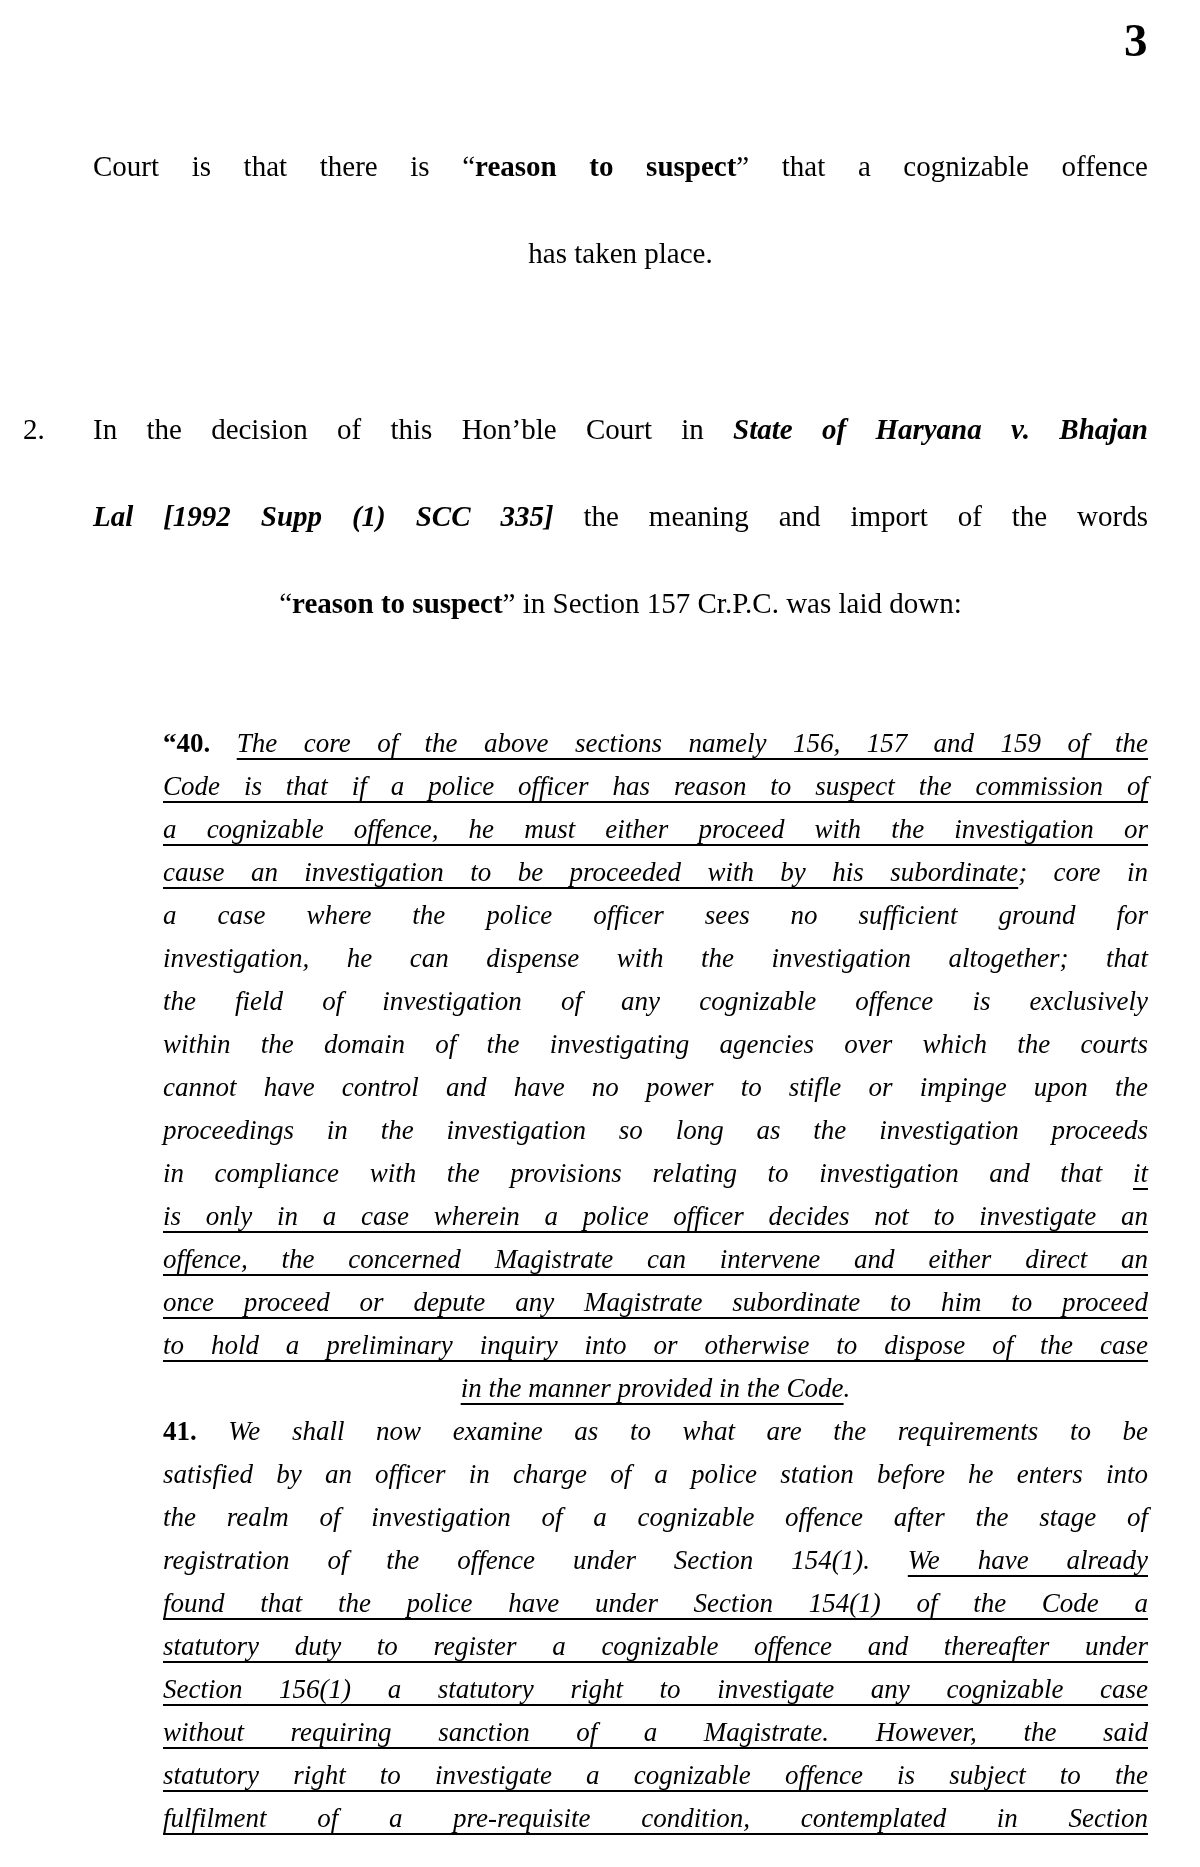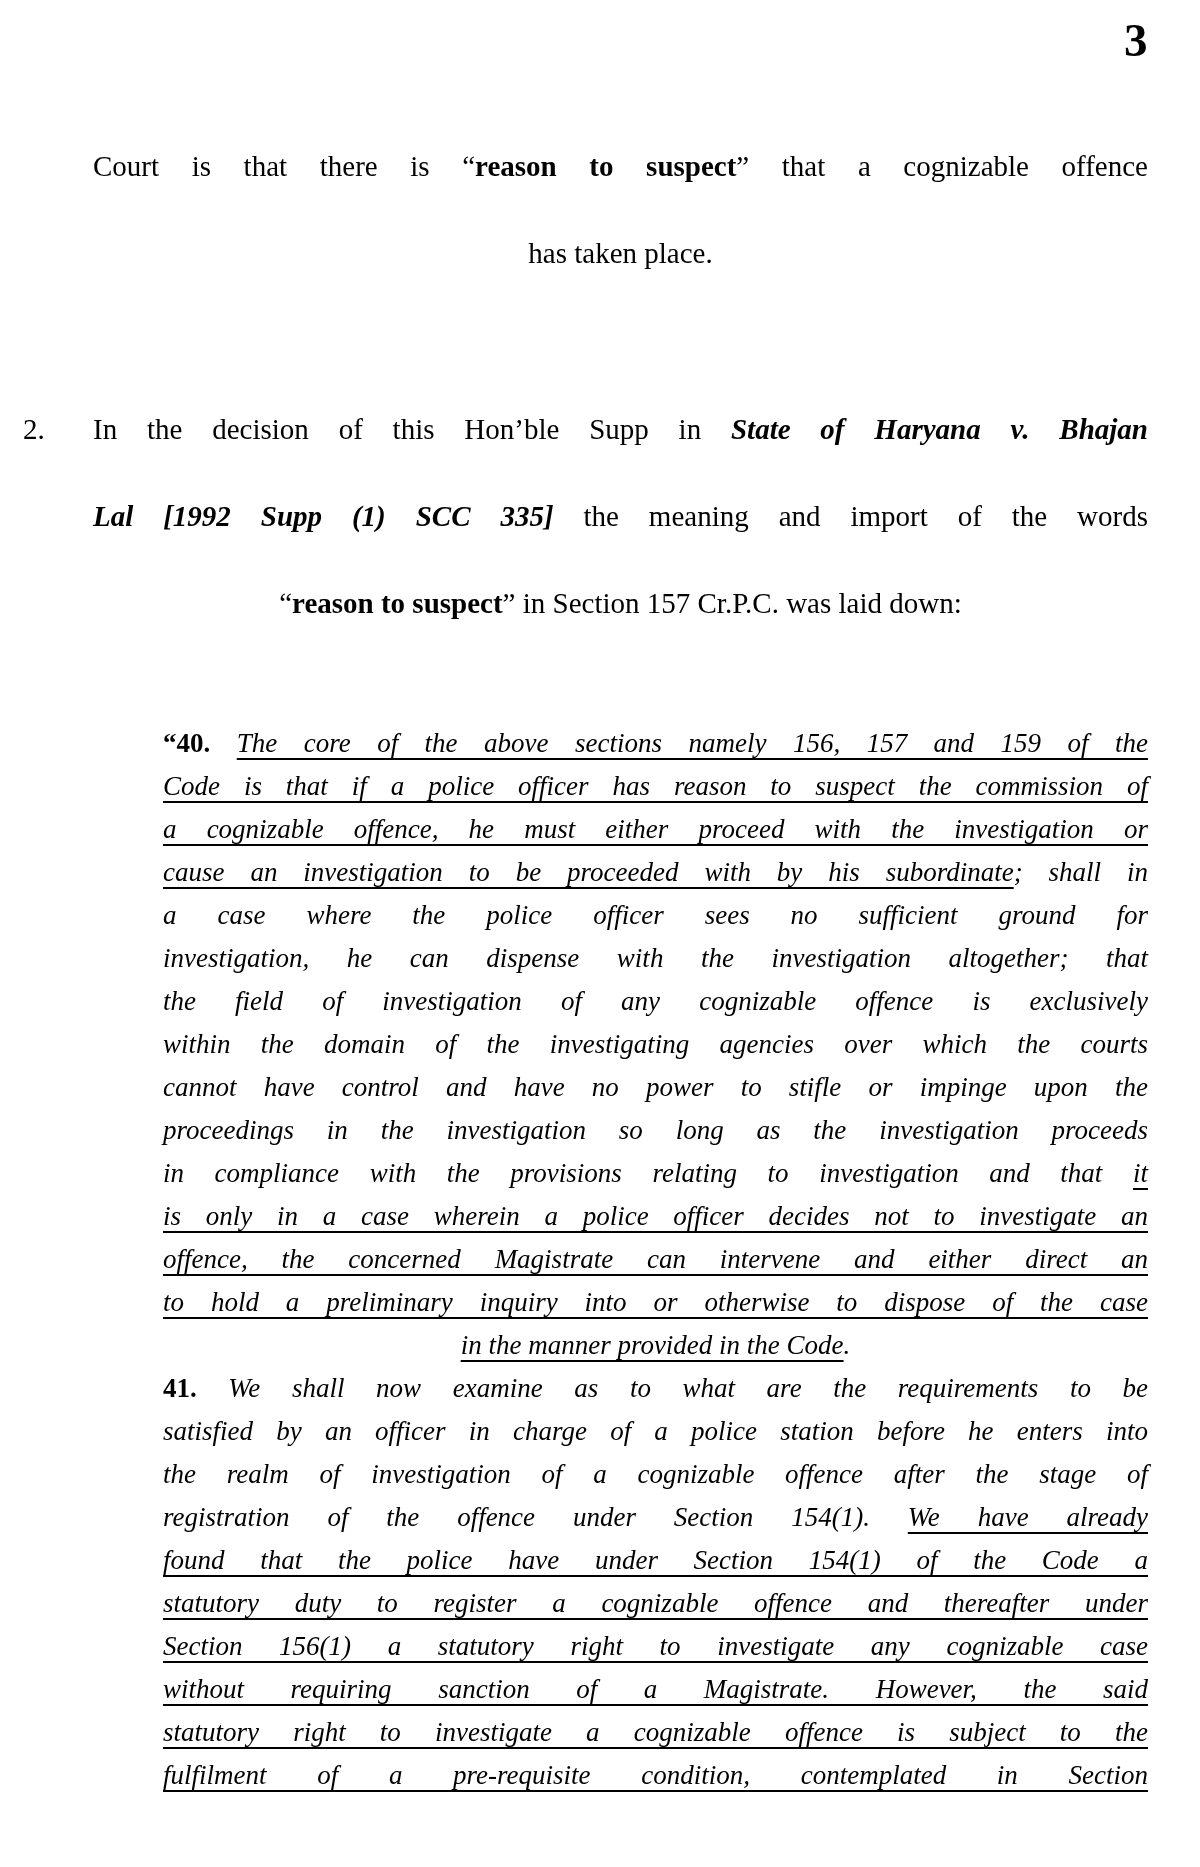--- a/index.html
+++ b/index.html
@@ -71,40 +71,41 @@
 <div class="page-number">3</div>
 
 <section class="para" id="para-intro">
     <div class="tline just"><span>Court is that there is “</span><span class="seg-bold">reason to suspect</span><span>” that a cognizable offence</span></div>
     <div class="tline"><span>has taken place.</span></div>
   </section>
 
 <section class="para" id="para-two">
   <span class="para-num">2.</span>
   <div id="para-two-lines">
-      <div class="tline just"><span>In the decision of this Hon’ble Supp in </span><span class="seg-bold-italic">State of Haryana v. Bhajan</span></div>
+      <div class="tline just"><span>In the decision of this Hon’ble Court in </span><span class="seg-bold-italic">State of Haryana v. Bhajan</span></div>
       <div class="tline just"><span class="seg-bold-italic">Lal [1992 Supp (1) SCC 335]</span><span> the meaning and import of the words</span></div>
       <div class="tline"><span>“</span><span class="seg-bold">reason to suspect</span><span>” in Section 157 Cr.P.C. was laid down:</span></div>
     </div>
 </section>
 
 <blockquote class="quote">
     <div class="tline just"><span class="seg-bold-upright">“40. </span><span class="seg-underline">The core of the above sections namely 156, 157 and 159 of the</span></div>
     <div class="tline just"><span class="seg-underline">Code is that if a police officer has reason to suspect the commission of</span></div>
     <div class="tline just"><span class="seg-underline">a cognizable offence, he must either proceed with the investigation or</span></div>
-    <div class="tline just"><span class="seg-underline">cause an investigation to be proceeded with by his subordinate</span><span>; shall in</span></div>
+    <div class="tline just"><span class="seg-underline">cause an investigation to be proceeded with by his subordinate</span><span>; core in</span></div>
     <div class="tline just"><span>a case where the police officer sees no sufficient ground for</span></div>
     <div class="tline just"><span>investigation, he can dispense with the investigation altogether; that</span></div>
     <div class="tline just"><span>the field of investigation of any cognizable offence is exclusively</span></div>
     <div class="tline just"><span>within the domain of the investigating agencies over which the courts</span></div>
     <div class="tline just"><span>cannot have control and have no power to stifle or impinge upon the</span></div>
     <div class="tline just"><span>proceedings in the investigation so long as the investigation proceeds</span></div>
     <div class="tline just"><span>in compliance with the provisions relating to investigation and that </span><span class="seg-underline">it</span></div>
     <div class="tline just"><span class="seg-underline">is only in a case wherein a police officer decides not to investigate an</span></div>
     <div class="tline just"><span class="seg-underline">offence, the concerned Magistrate can intervene and either direct an</span></div>
+    <div class="tline just"><span class="seg-underline">once proceed or depute any Magistrate subordinate to him to proceed</span></div>
     <div class="tline just"><span class="seg-underline">to hold a preliminary inquiry into or otherwise to dispose of the case</span></div>
     <div class="tline"><span class="seg-underline">in the manner provided in the Code</span><span>.</span></div>
     <div class="tline just"><span class="seg-bold-upright">41.</span><span> We shall now examine as to what are the requirements to be</span></div>
     <div class="tline just"><span>satisfied by an officer in charge of a police station before he enters into</span></div>
     <div class="tline just"><span>the realm of investigation of a cognizable offence after the stage of</span></div>
     <div class="tline just"><span>registration of the offence under Section 154(1). </span><span class="seg-underline">We have already</span></div>
     <div class="tline just"><span class="seg-underline">found that the police have under Section 154(1) of the Code a</span></div>
     <div class="tline just"><span class="seg-underline">statutory duty to register a cognizable offence and thereafter under</span></div>
     <div class="tline just"><span class="seg-underline">Section 156(1) a statutory right to investigate any cognizable case</span></div>
     <div class="tline just"><span class="seg-underline">without requiring sanction of a Magistrate. However, the said</span></div>

